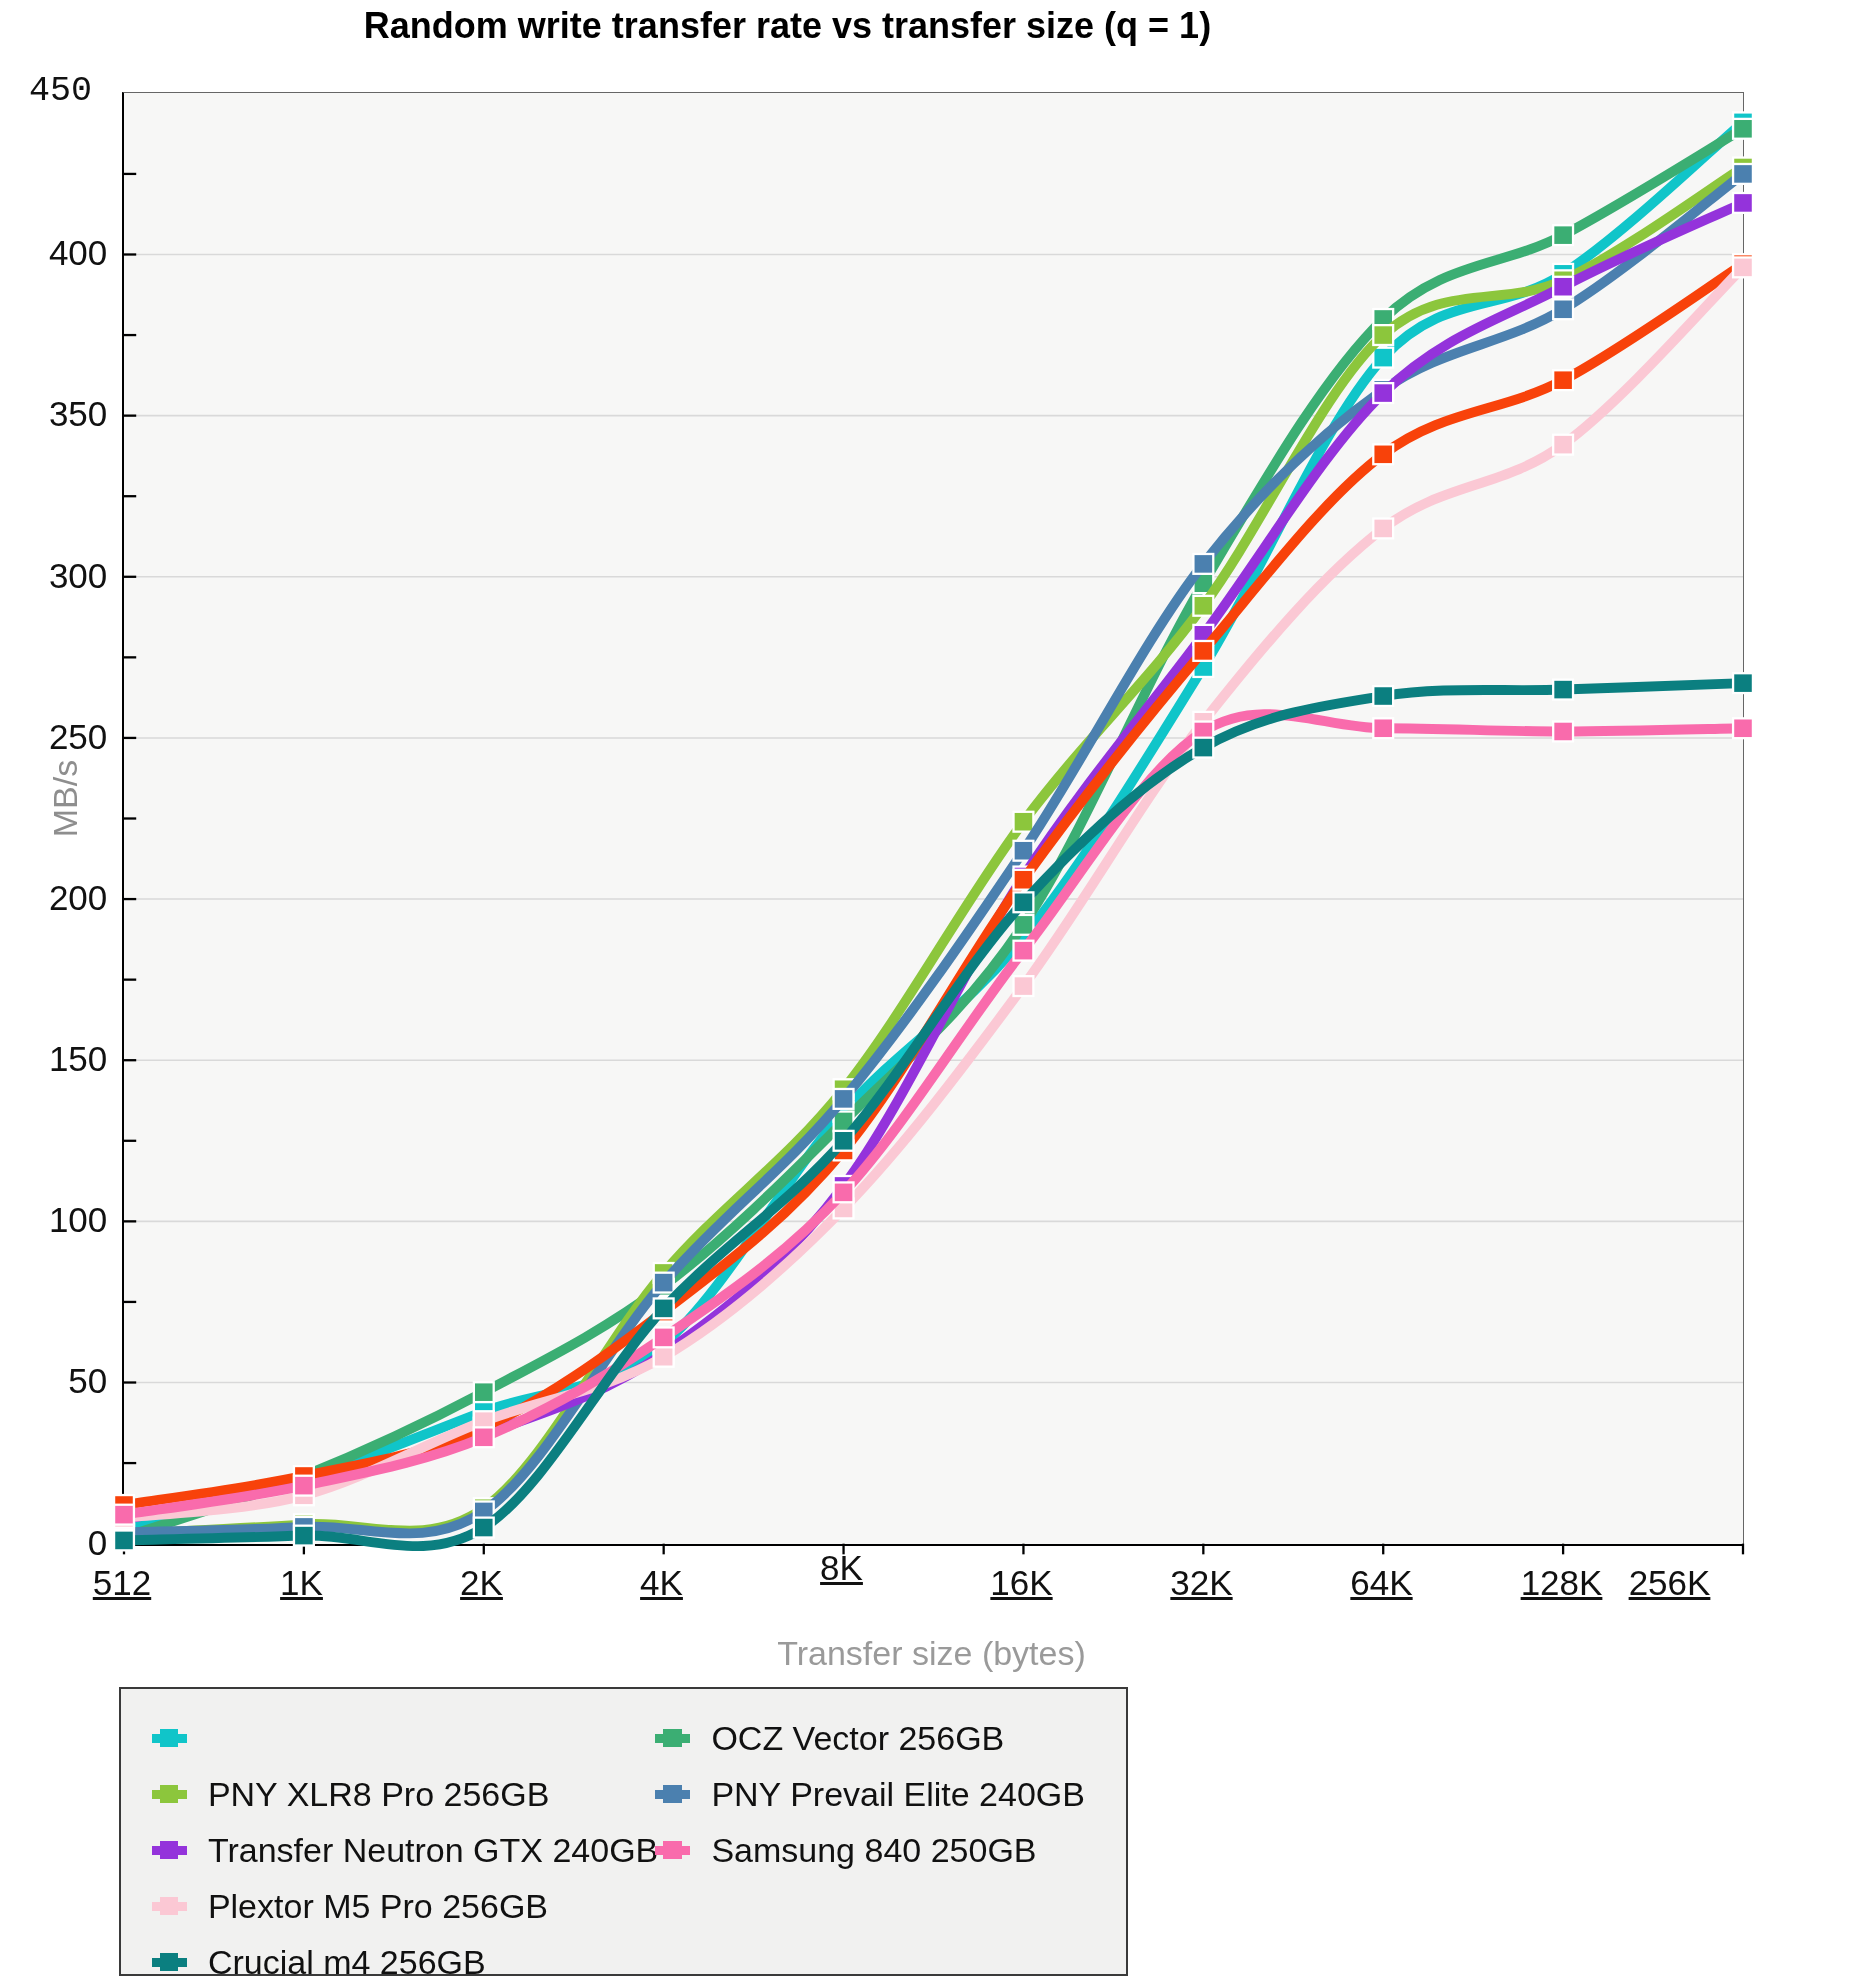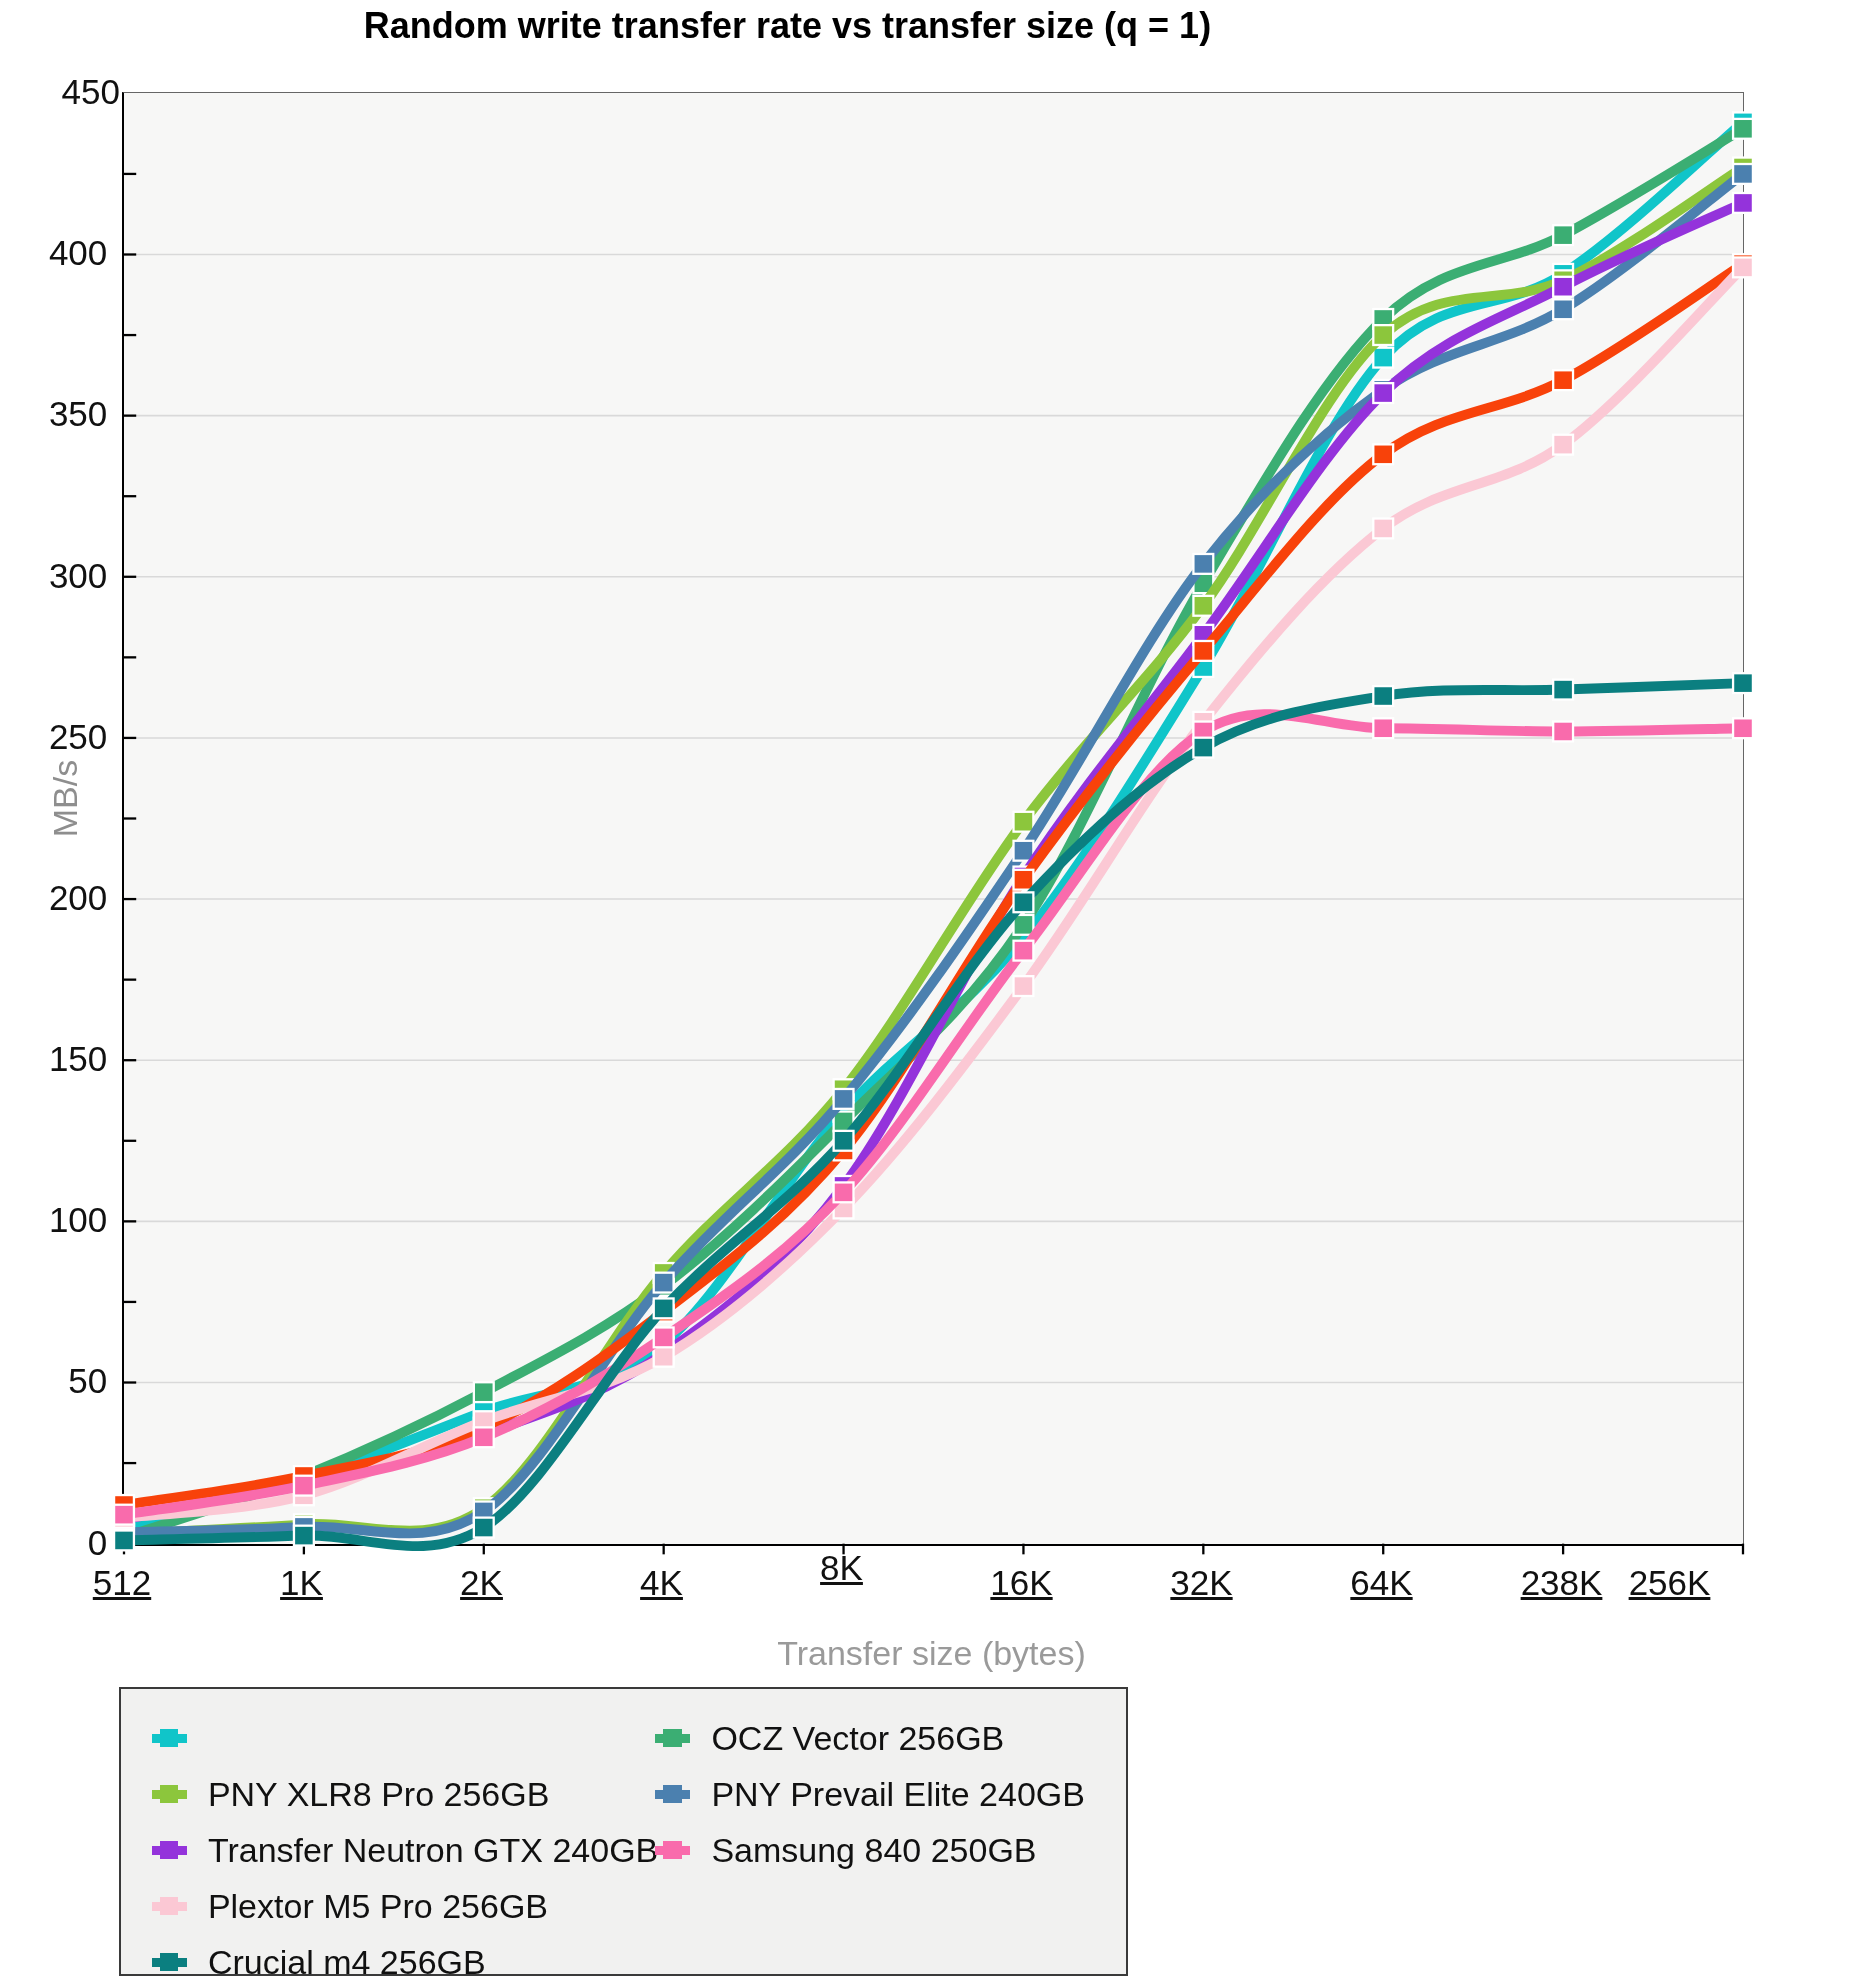--- a/index.html
+++ b/index.html
@@ -218,32 +218,32 @@
 <div id="y-labels">
     <div class="ytick-label" style="left: 15.3px; top: 1525px;">0</div>
     <div class="ytick-label" style="left: 15.3px; top: 1363px;">50</div>
     <div class="ytick-label" style="left: 15.3px; top: 1202px;">100</div>
     <div class="ytick-label" style="left: 15.3px; top: 1041px;">150</div>
     <div class="ytick-label" style="left: 15.3px; top: 880px;">200</div>
     <div class="ytick-label" style="left: 15.3px; top: 719px;">250</div>
     <div class="ytick-label" style="left: 15.3px; top: 558px;">300</div>
     <div class="ytick-label" style="left: 15.3px; top: 396px;">350</div>
     <div class="ytick-label" style="left: 15.3px; top: 235px;">400</div>
-    <div class="ytick-label" style="left: 28px; top: 74px;">450</div>
+    <div class="ytick-label" style="left: 0; top: 74px; font-family: Liberation Mono, monospace;">450</div>
   </div>
 <div id="x-labels">
     <div class="xtick-label" style="left: 30.5px; top: 1565px;">512</div>
     <div class="xtick-label" style="left: 210px; top: 1565px;">1K</div>
     <div class="xtick-label" style="left: 390px; top: 1565px;">2K</div>
     <div class="xtick-label" style="left: 570px; top: 1565px;">4K</div>
     <div class="xtick-label" style="left: 750px; top: 1531px; margin-top: 19px;">8K</div>
     <div class="xtick-label" style="left: 930px; top: 1565px;">16K</div>
     <div class="xtick-label" style="left: 1110px; top: 1565px;">32K</div>
     <div class="xtick-label" style="left: 1290px; top: 1565px;">64K</div>
-    <div class="xtick-label" style="left: 1470px; top: 1565px;">238K</div>
+    <div class="xtick-label" style="left: 1470px; top: 1565px;">128K</div>
     <div class="xtick-label" style="left: 1578px; top: 1565px;">256K</div>
   </div>
 
 <div id="y-axis-title">MB/s</div>
 <div id="x-axis-title">Transfer size (bytes)</div>
 
 <div id="legend">
     <div class="legend-col" style="left: 30.5px;">
       <div class="legend-item">
         <span class="legend-swatch">

